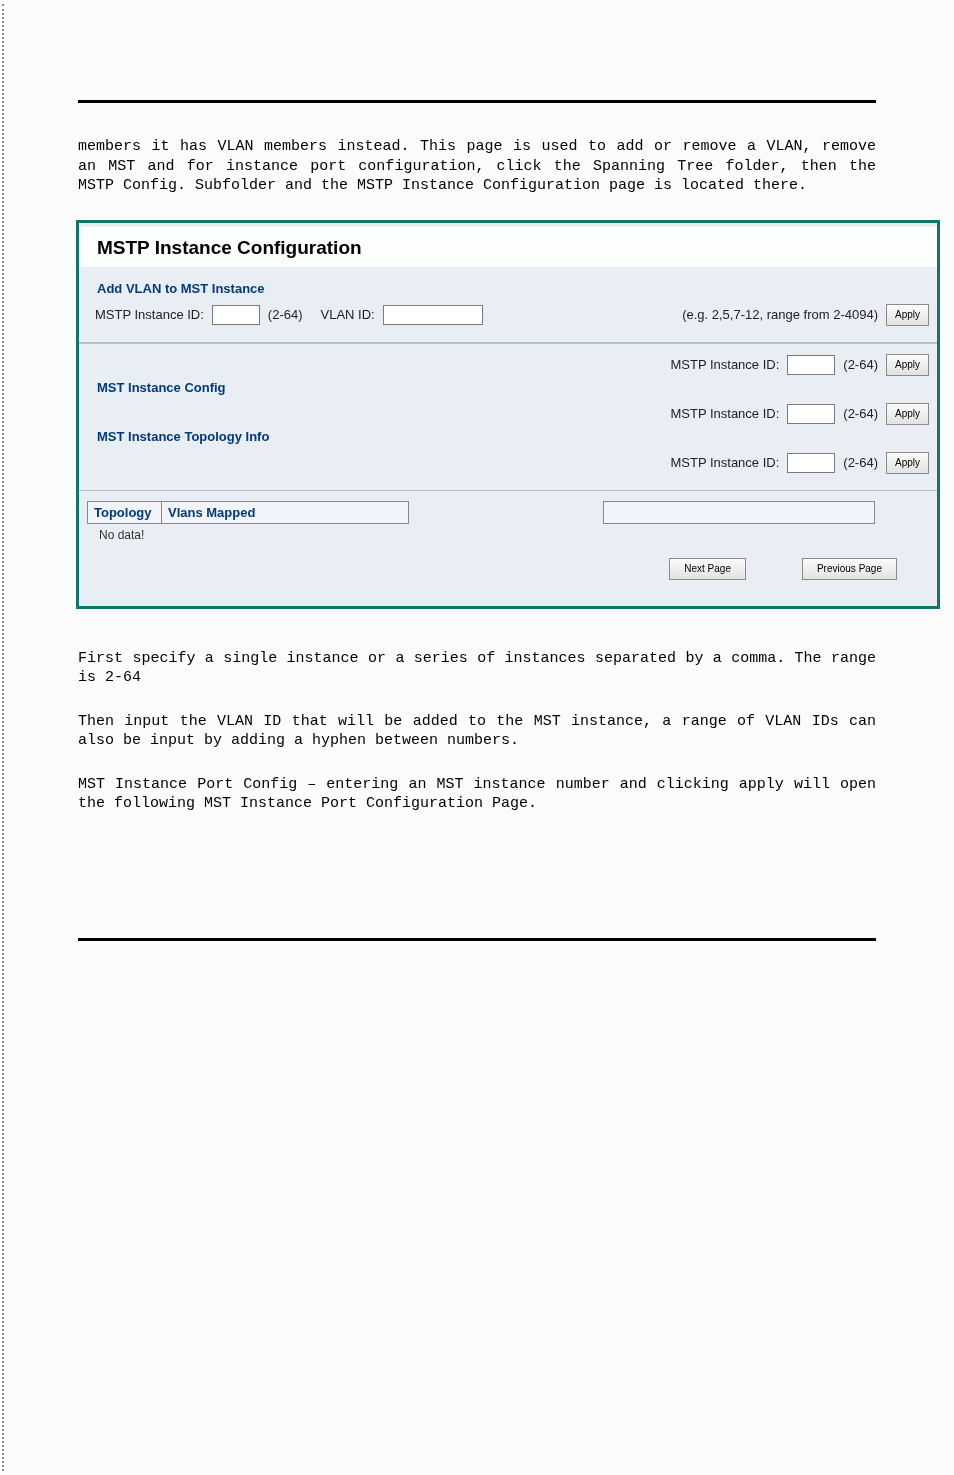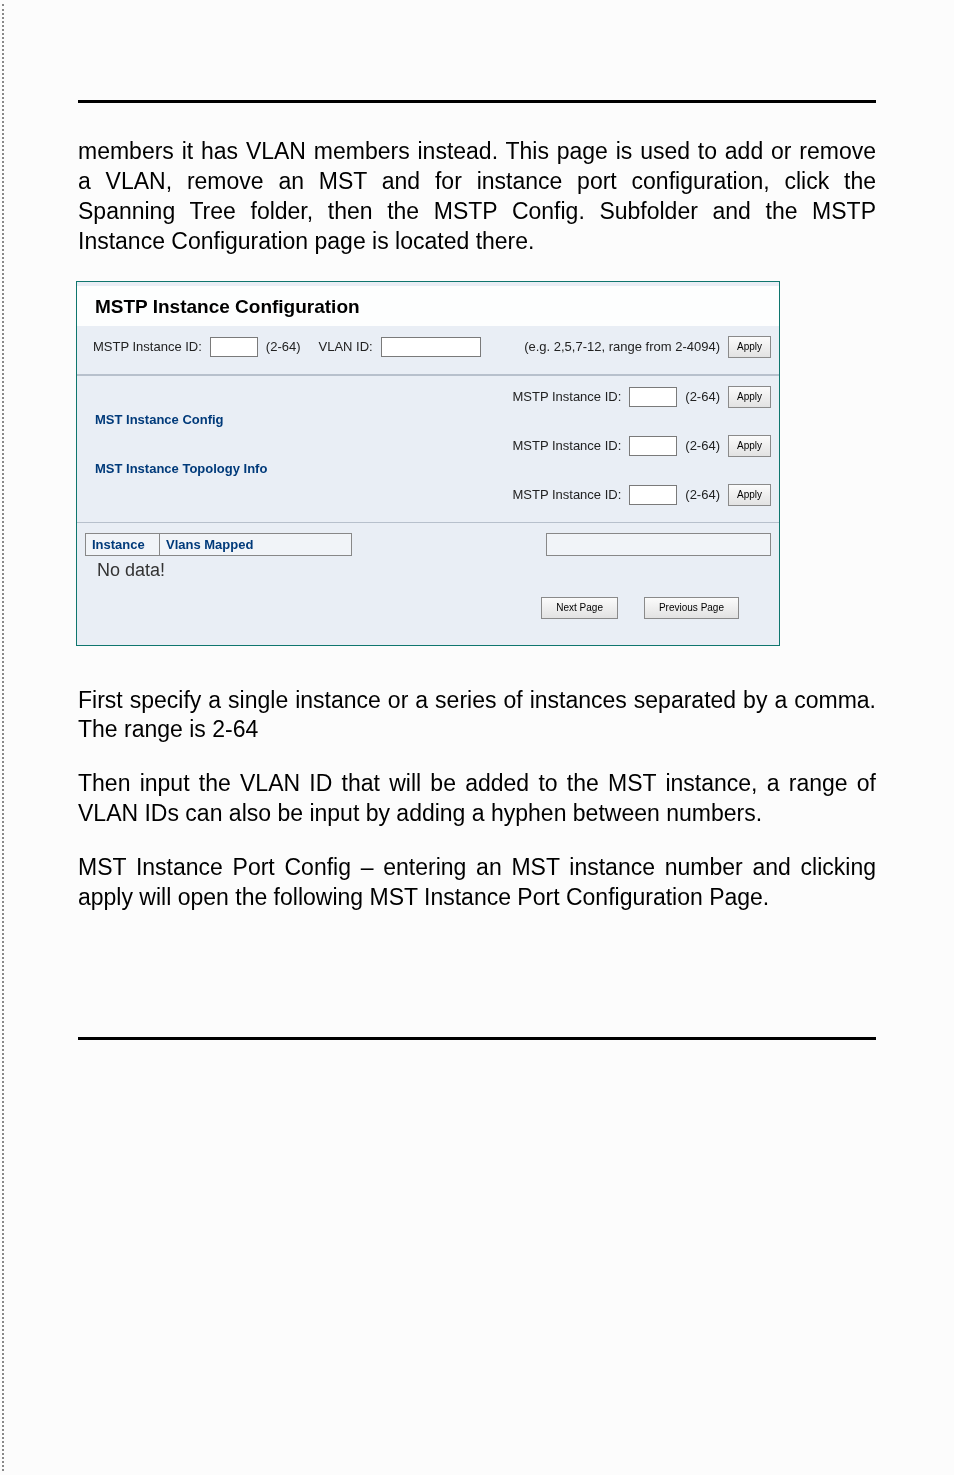--- a/index.html
+++ b/index.html
@@ -25,32 +25,32 @@
     border: none;
     border-top: 3px solid #000;
     margin-bottom: 34px;
   }
   .hr-bottom {
     border: none;
     border-top: 3px solid #000;
     margin-top: 60px;
   }
   .body-text {
-    font-family: Liberation Sans, sans-serif;
-    font-size: 23px;
+    font-family: Liberation Mono, monospace;
+    font-size: 15px;
     line-height: 1.3;
     color: #000;
     text-align: justify;
     margin-bottom: 24px;
   }
   .screenshot {
-    width: 704px;
+    width: 864px;
     margin: 12px 0 40px -2px;
     background: #e9eef5;
-    border: 1px solid #0f766e;
+    border: 3px solid #0f766e;
     font-family: Tahoma, Arial, sans-serif;
     font-size: 13px;
     color: #000;
   }
   .header-band {
     background: #fdfefe;
     padding: 10px 18px 8px 18px;
     margin-top: 4px;
   }
   .mstp-title {
@@ -119,27 +119,27 @@
     padding: 3px 6px;
     font-size: 13px;
     border-right: 1px solid #888;
   }
   .th:last-child { border-right: none; }
   .th.instance { width: 74px; }
   .th.vlans { flex: 1; }
   .tbl-right .tbl-row { height: 23px; }
   .no-data {
     padding: 4px 6px 10px 12px;
-    font-size: 18px;
+    font-size: 12px;
     color: #333;
   }
   .pager {
     display: flex;
     justify-content: flex-end;
-    gap: 26px;
+    gap: 56px;
     padding: 6px 32px 14px 0;
   }
 </style>
 </head>
 <body>
 
 <div class="dotted-border"></div>
 
 <div class="page">
 
@@ -147,20 +147,21 @@
 
   <p class="body-text">members it has VLAN members instead.  This page is used to add or remove a VLAN, remove an MST and for instance port configuration, click the Spanning Tree folder, then the MSTP Config. Subfolder and the MSTP Instance Configuration page is located there.</p>
 
   <div class="screenshot">
 
     <div class="header-band">
       <div class="mstp-title">MSTP Instance Configuration</div>
     </div>
 
     <div class="section">
+      <div class="section-title">Add VLAN to MST Instance</div>
       <div class="form-row">
         <span class="form-label">MSTP Instance ID:</span>
         <input class="txt short" type="text" style="">
         <span class="range-note">(2-64)</span>
         <span style="width:2px"></span>
         <span class="form-label">VLAN ID:</span>
         <input class="txt med" type="text" style="">
         <span style="flex:1"></span>
         <span class="range-note">(e.g. 2,5,7-12, range from 2-4094)</span>
         <button class="btn">Apply</button>
@@ -189,21 +190,21 @@
         <input class="txt short" type="text" style="">
         <span class="range-note">(2-64)</span>
         <button class="btn">Apply</button>
       </div>
     </div>
 
     <div class="table-wrap" style="border-top:1px solid #b7c0cc;">
       <div class="tbl">
         <div class="tbl-left">
           <div class="tbl-row">
-            <div class="th instance">Instance</div>
+            <div class="th instance">Topology</div>
             <div class="th vlans">Vlans Mapped</div>
           </div>
         </div>
         <div class="tbl-right">
           <div class="tbl-row"></div>
         </div>
       </div>
       <div class="no-data">No data!</div>
 
       <div class="pager">

